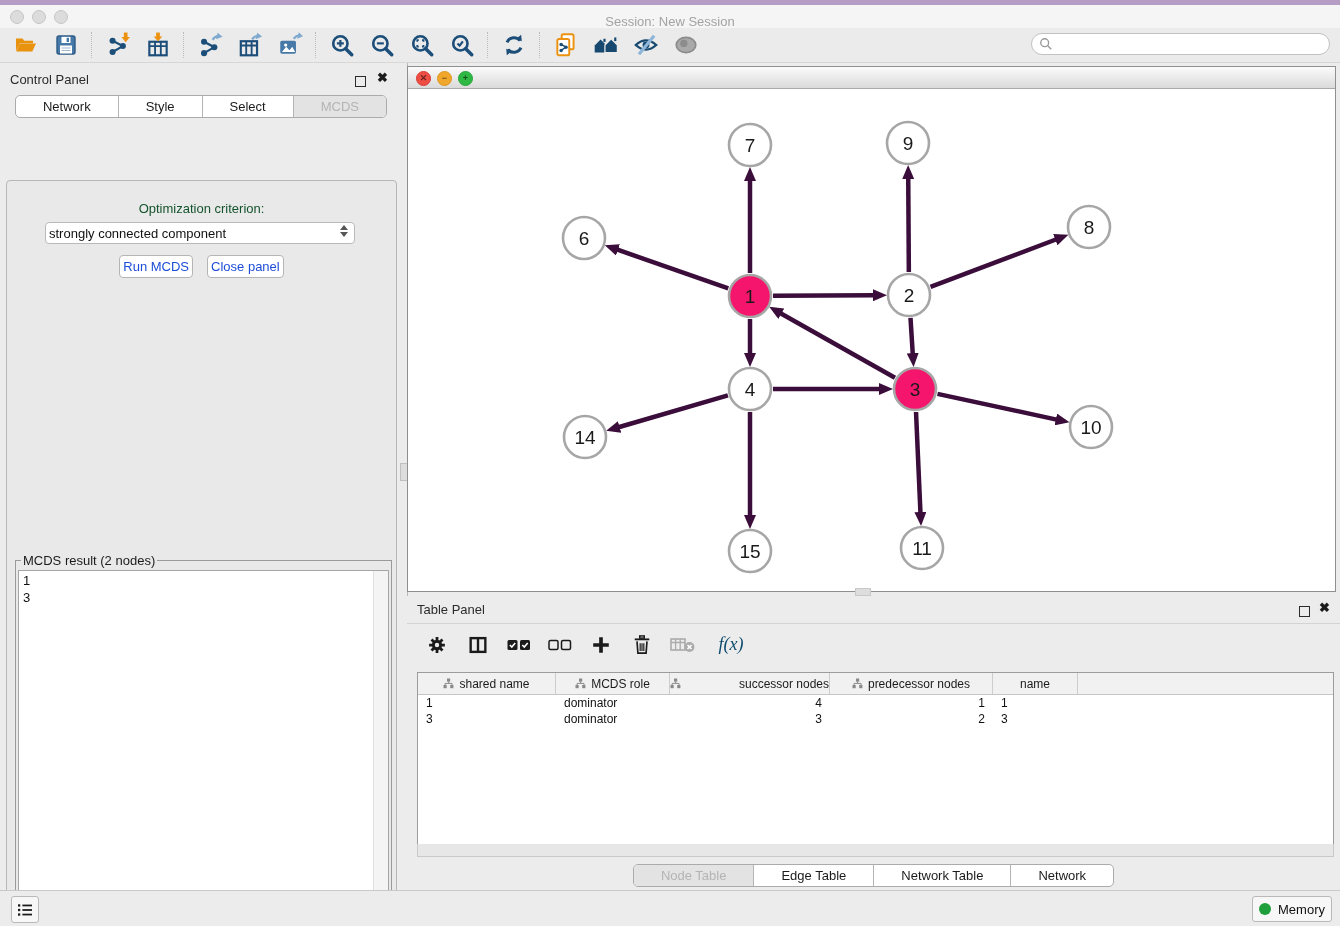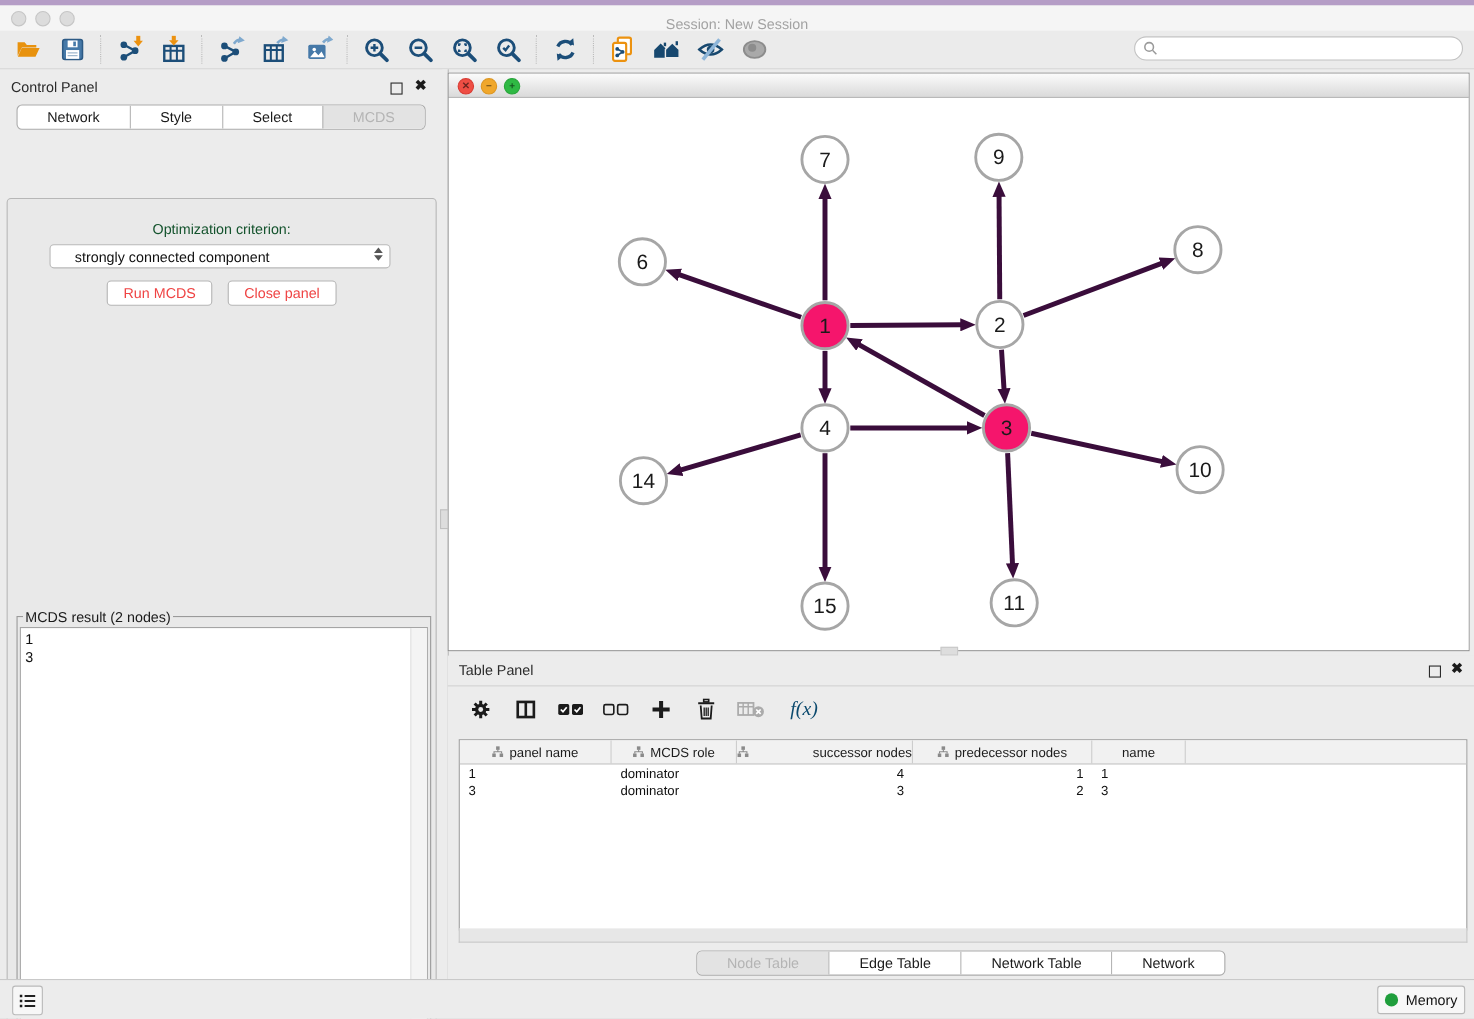--- a/index.html
+++ b/index.html
@@ -20,26 +20,26 @@
   .panel-title{font-size:13px;color:#2B2B2B;}
   .float-ic{width:9px;height:9px;border:1.5px solid #2B2B2B;display:inline-block;}
   .close-ic{font-size:13px;font-weight:bold;color:#1B1B1B;line-height:9px;}
   .seg{display:inline-flex;border:1px solid #ABABAB;border-radius:5px;background:#fff;overflow:hidden;}
   .seg>div{padding:3px 27px;font-size:13px;color:#1B1B1B;border-left:1px solid #B5B5B5;white-space:nowrap;}
   .seg>div:first-child{border-left:none;}
   .seg>div.active{background:#E3E3E3;color:#B4B4B4;}
   
   .cp-body{left:6px;top:117px;width:389px;height:755px;border:1px solid #B7B7B7;border-radius:4px;background:#E9E9E9;}
   .cp-label{width:100%;text-align:center;font-size:13px;color:#14532d;}
-  .dropdown{left:38px;top:41px;width:310px;height:22px;background:#fff;border:1px solid #B9B9B9;border-radius:4px;display:flex;align-items:center;font-size:13px;padding-left:22px;box-sizing:border-box;color:#111;}
+  .dropdown{left:38px;top:41px;width:310px;height:22px;background:#fff;border:1px solid #B9B9B9;border-radius:4px;display:flex;align-items:center;font-size:13px;padding-left:3px;box-sizing:border-box;color:#111;}
   .dd-stepper{position:absolute;right:6px;top:2px;display:flex;flex-direction:column;gap:2px;}
   .dd-stepper i{width:0;height:0;border-left:4px solid transparent;border-right:4px solid transparent;}
   .dd-up{border-bottom:5px solid #555;}
   .dd-dn{border-top:5px solid #555;}
-  .btn{height:21px;background:#FFFFFF;border:1px solid #B5B5B5;border-radius:4px;font-size:13px;color:#ef4444;display:flex;align-items:center;justify-content:center;padding:0 14px;}
+  .btn{height:21px;background:#FFFFFF;border:1px solid #B5B5B5;border-radius:4px;font-size:13px;color:#1d4ed8;display:flex;align-items:center;justify-content:center;padding:0 3px;}
   fieldset.resultbox{left:8px;top:372px;width:371px;height:378px;position:absolute;border:1px solid #9A9A9A;margin:0;padding:2px;background:#E9E9E9;}
   fieldset.resultbox legend{font-size:13px;color:#1B1B1B;padding:0 2px;margin-left:3px;}
   .result-inner{position:relative;width:100%;height:100%;background:#fff;border:1px solid #A5A5A5;box-sizing:border-box;font-size:13px;color:#111;}
   .result-text{padding:1px 4px;line-height:17px;}
   .result-sb{position:absolute;right:0;top:0;width:14px;height:100%;background:#F4F4F4;border-left:1px solid #E0E0E0;}
   
   .v-split{left:402px;top:63px;width:5px;height:827px;background:#ECECEC;border-right:1px solid #B9B9B9;}
   .v-handle{left:400px;top:463px;width:8px;height:16px;background:#DDDDDD;border:1px solid #C0C0C0;}
   .h-handle{left:855px;top:588px;width:14px;height:6px;background:#DDDDDD;border:1px solid #C9C9C9;}
   
@@ -433,21 +433,21 @@
       <div class="thead" id="table-head">
           <div class="th" style="width: 138px;">
             <svg width="11" height="11" viewBox="0 0 11 11">
               <g fill="#8A8A8A">
                 <rect x="4" y="0.5" width="3.2" height="3.2"></rect>
                 <rect x="0.5" y="7" width="3.2" height="3.2"></rect>
                 <rect x="7.2" y="7" width="3.2" height="3.2"></rect>
               </g>
               <path d="M5.6 3.7 V5.4 M2.1 7 V5.4 H9 V7" stroke="#8A8A8A" fill="none"></path>
             </svg>
-            <span>panel name</span>
+            <span>shared name</span>
           </div>
           <div class="th" style="width: 114px;">
             <svg width="11" height="11" viewBox="0 0 11 11">
               <g fill="#8A8A8A">
                 <rect x="4" y="0.5" width="3.2" height="3.2"></rect>
                 <rect x="0.5" y="7" width="3.2" height="3.2"></rect>
                 <rect x="7.2" y="7" width="3.2" height="3.2"></rect>
               </g>
               <path d="M5.6 3.7 V5.4 M2.1 7 V5.4 H9 V7" stroke="#8A8A8A" fill="none"></path>
             </svg>

